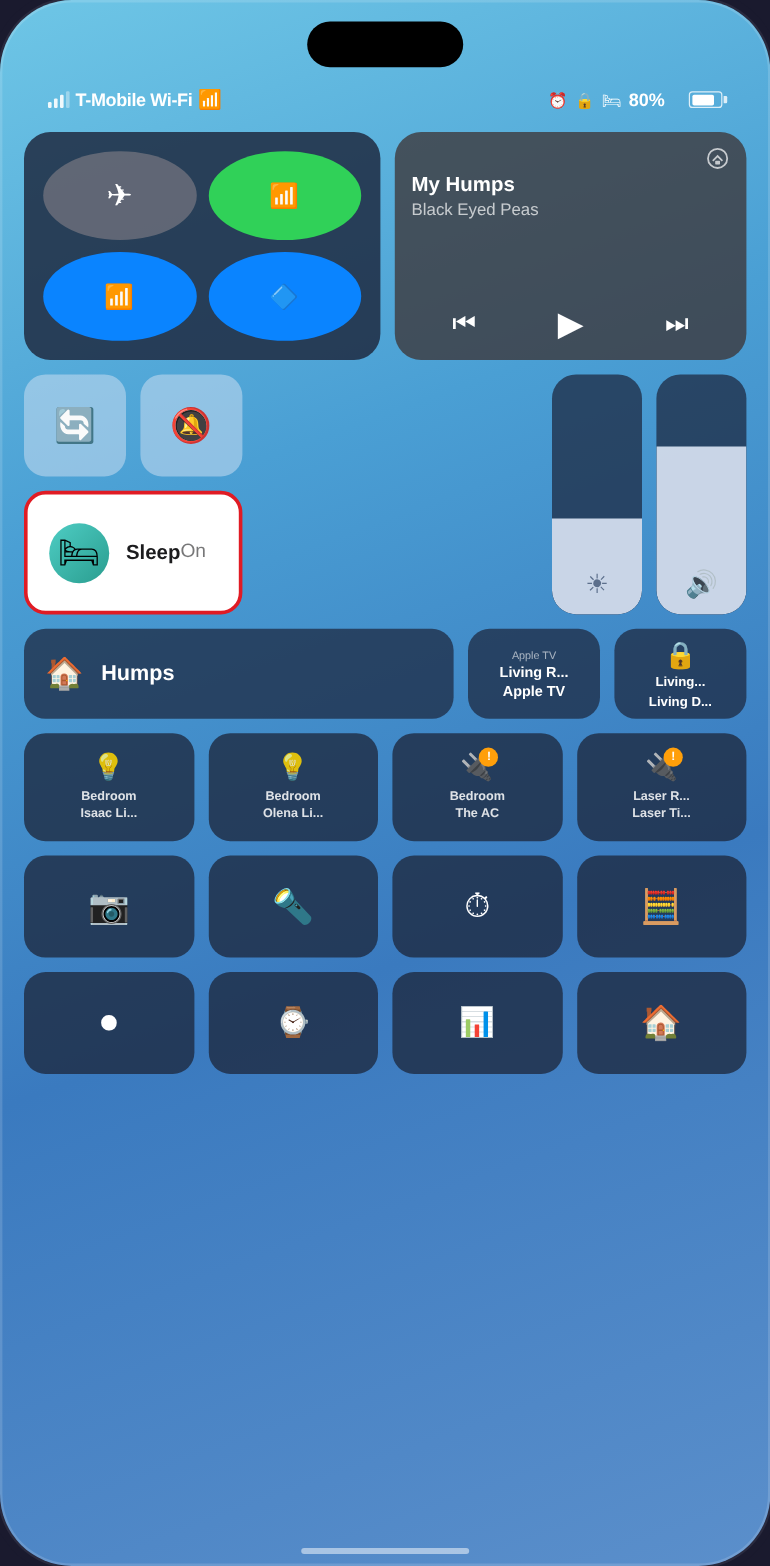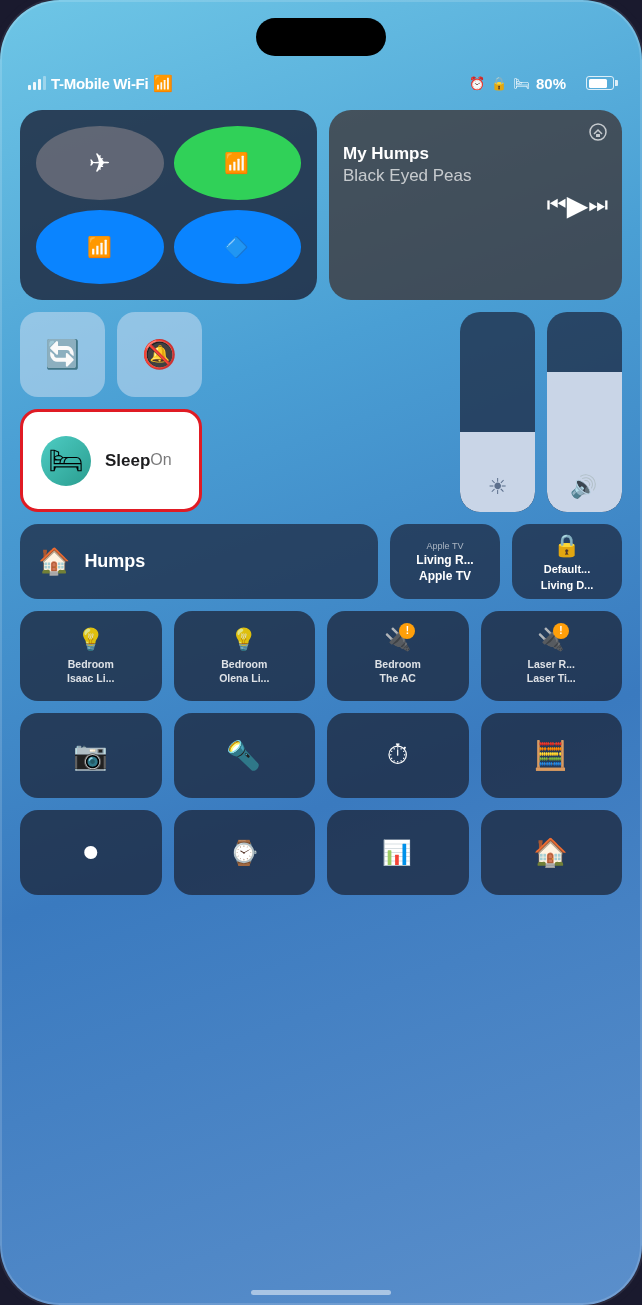--- a/index.html
+++ b/index.html
@@ -62,21 +62,21 @@
     
     .status-bar {
       position: absolute;
       top: 68px;
       left: 0;
       right: 0;
       height: 30px;
       display: flex;
       align-items: center;
       justify-content: space-between;
-      padding: 0 28px;
+      padding: 0 40px;
       z-index: 10;
     }
 
     .status-left {
       display: flex;
       align-items: center;
       gap: 5px;
     }
 
     .signal-bars {
@@ -203,21 +203,21 @@
       background: #0a84ff;
     }
 
     
     .music-tile {
       flex: 1;
       background: rgba(60, 50, 50, 0.75);
       border-radius: 22px;
       padding: 14px;
       display: flex;
-      flex-direction: row;
+      flex-direction: column;
       justify-content: space-between;
       position: relative;
     }
 
     .music-airplay {
       position: absolute;
       top: 12px;
       right: 14px;
       color: rgba(255,255,255,0.7);
       font-size: 18px;
@@ -228,21 +228,21 @@
     }
 
     .music-title {
       color: white;
       font-size: 17px;
       font-weight: 700;
     }
 
     .music-artist {
       color: rgba(255,255,255,0.7);
-      font-size: 17px;
+      font-size: 14px;
       margin-top: 2px;
     }
 
     .music-controls {
       display: flex;
       align-items: center;
       justify-content: space-around;
     }
 
     .music-btn {
@@ -628,21 +628,21 @@
         <span class="home-icon">🏠</span>
         <span class="home-label">Humps</span>
       </div>
       <div class="appletv-tile">
         <span class="appletv-brand">Apple TV</span>
         <span class="appletv-label">Living R...</span>
         <span class="appletv-label">Apple TV</span>
       </div>
       <div class="lock-tile">
         <span class="lock-icon">🔒</span>
-        <span class="lock-label">Default...</span>
+        <span class="lock-label">Living...</span>
         <span class="lock-label">Living D...</span>
       </div>
     </div>
 
     <div class="row-4">
       <div class="device-tile">
         <span class="device-icon">💡</span>
         <span class="device-label">Bedroom<br>Isaac Li...</span>
       </div>
       <div class="device-tile">

